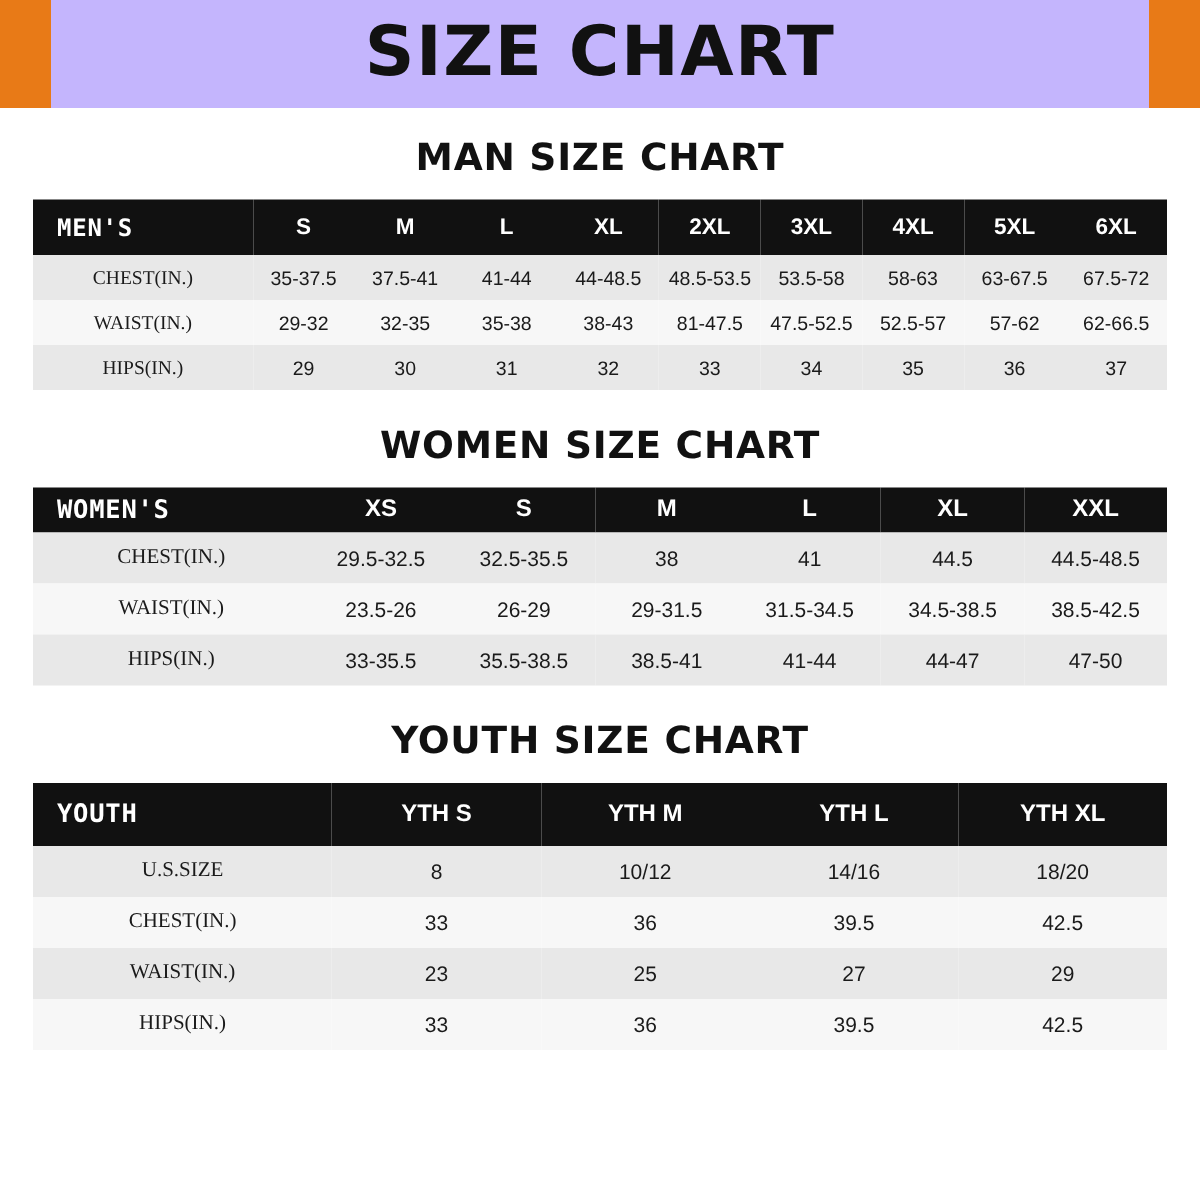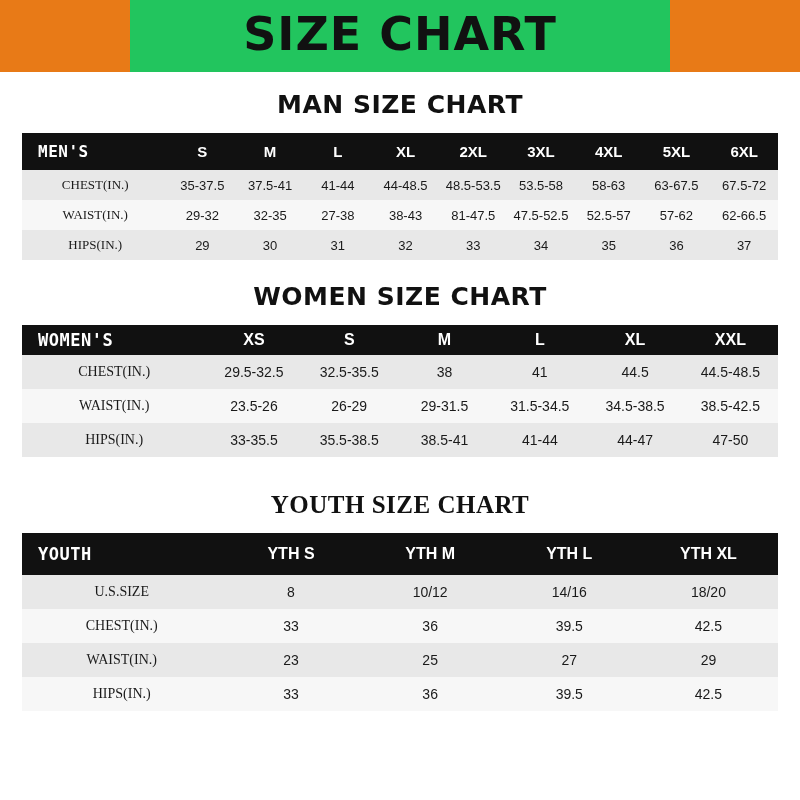--- a/index.html
+++ b/index.html
@@ -23,22 +23,22 @@
   
   .banner {
     position: relative;
     height: 72px;
     background: #e87a17;
     display: flex;
     align-items: center;
     justify-content: center;
   }
   .banner-inner {
-    background: #22c55e;
-    width: 540px;
+    background: #c4b5fd;
+    width: 732px;
     height: 72px;
     display: flex;
     align-items: center;
     justify-content: center;
   }
   .banner-title {
     font-family: "DejaVu Sans", sans-serif;
     font-weight: bold;
     font-size: 46px;
     letter-spacing: 1px;
@@ -53,21 +53,21 @@
   .section-title {
     text-align: center;
     font-family: "DejaVu Sans", sans-serif;
     font-weight: bold;
     font-size: 25px;
     color: #111111;
     letter-spacing: 0.5px;
   }
   .section-title.man { margin-top: 18px; margin-bottom: 14px; }
   .section-title.women { margin-top: 22px; margin-bottom: 14px; }
-  .section-title.youth { margin-top: 34px; margin-bottom: 14px; font-family: Liberation Serif, serif; }
+  .section-title.youth { margin-top: 22px; margin-bottom: 14px; }
 
   table.size-table {
     border-collapse: collapse;
     width: 100%;
     table-layout: fixed;
   }
   table.size-table th,
   table.size-table td {
     text-align: center;
     font-family: "Liberation Sans", sans-serif;
@@ -164,21 +164,21 @@
             <td>48.5-53.5</td>
             <td>53.5-58</td>
             <td>58-63</td>
             <td>63-67.5</td>
             <td>67.5-72</td>
           </tr>
           <tr class="even">
             <td class="rowlabel">WAIST(IN.)</td>
             <td>29-32</td>
             <td>32-35</td>
-            <td>27-38</td>
+            <td>35-38</td>
             <td>38-43</td>
             <td>81-47.5</td>
             <td>47.5-52.5</td>
             <td>52.5-57</td>
             <td>57-62</td>
             <td>62-66.5</td>
           </tr>
           <tr class="odd">
             <td class="rowlabel">HIPS(IN.)</td>
             <td>29</td>

